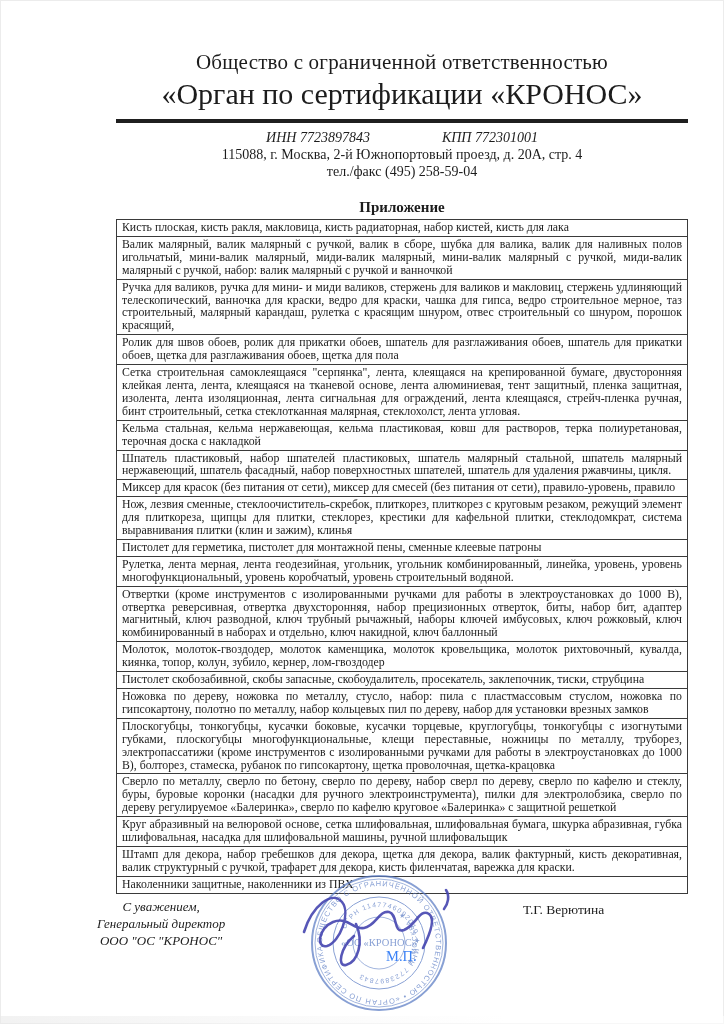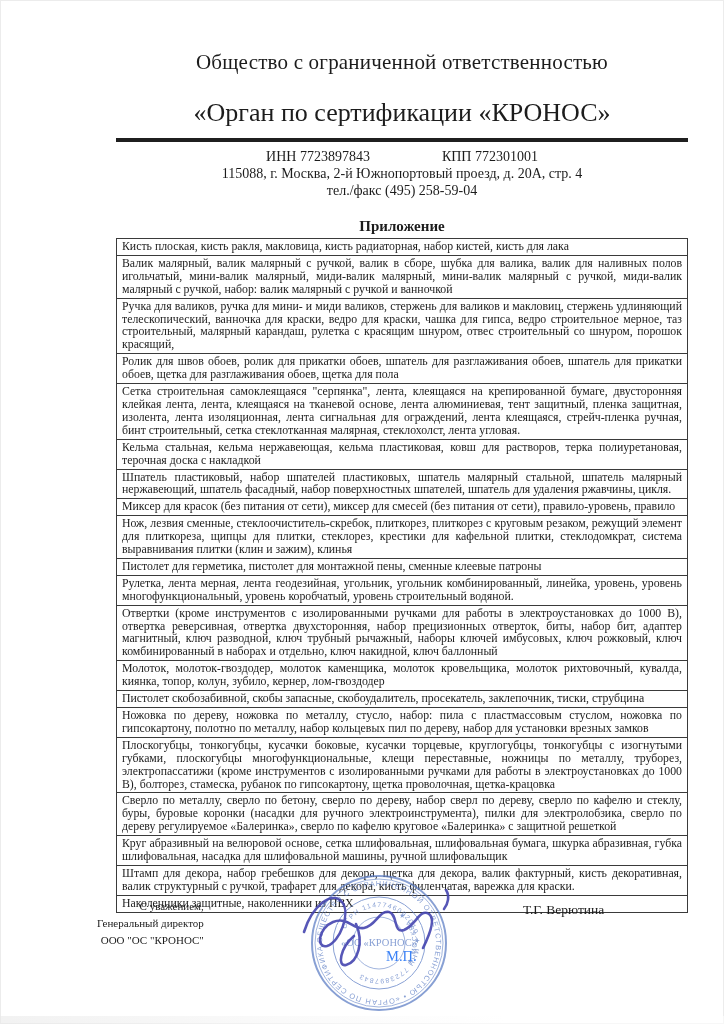--- a/index.html
+++ b/index.html
@@ -21,31 +21,31 @@
     margin-left:98px;
     padding-top:50px;
     text-align:center;
     padding-left:18px;
   }
   .org-type{
     font-size:21px;line-height:25px;
     letter-spacing:.2px;
   }
   .org-name{
-    font-size:26px;line-height:36px;
-    margin-top:20px;
+    font-size:30px;line-height:36px;
+    margin-top:1px;
     white-space:nowrap;
   }
   .rule{
     margin:7px 0 6px 0;
     border-top:4px solid #1f1f1f;
     height:0;
   }
   .info-line{font-size:14px;line-height:17px;}
-  .inn-kpp span{display:inline-block;}
+  .inn-kpp span{display:inline-block;font-style:italic;}
   .inn-kpp .gap{width:72px;}
   .appendix{
     font-size:15px;line-height:19px;
     font-weight:bold;
     margin-top:18px;margin-bottom:2px;
   }
   .doc-table{
     border:1px solid #3a3a3a;
     text-align:left;
   }
@@ -53,22 +53,23 @@
     font-size:11.8px;
     line-height:12.9px;
     padding:1px 5px 2px 5px;
     text-align:justify;
   }
   .doc-table .row + .row{border-top:1px solid #3a3a3a;}
 
   
   .closing{
     position:absolute;left:97px;top:898px;
-    font-size:11px;line-height:17px;
-    text-align:right;
+    font-size:13px;line-height:17px;
+    text-align:center;
+    font-style:italic;
   }
   .signer{
     position:absolute;left:523px;top:902px;
     font-size:13.5px;
   }
   .seal-mark{
     position:absolute;left:386px;top:948px;
     font-size:14.5px;
     color:#3b82f6;
     z-index:4;

